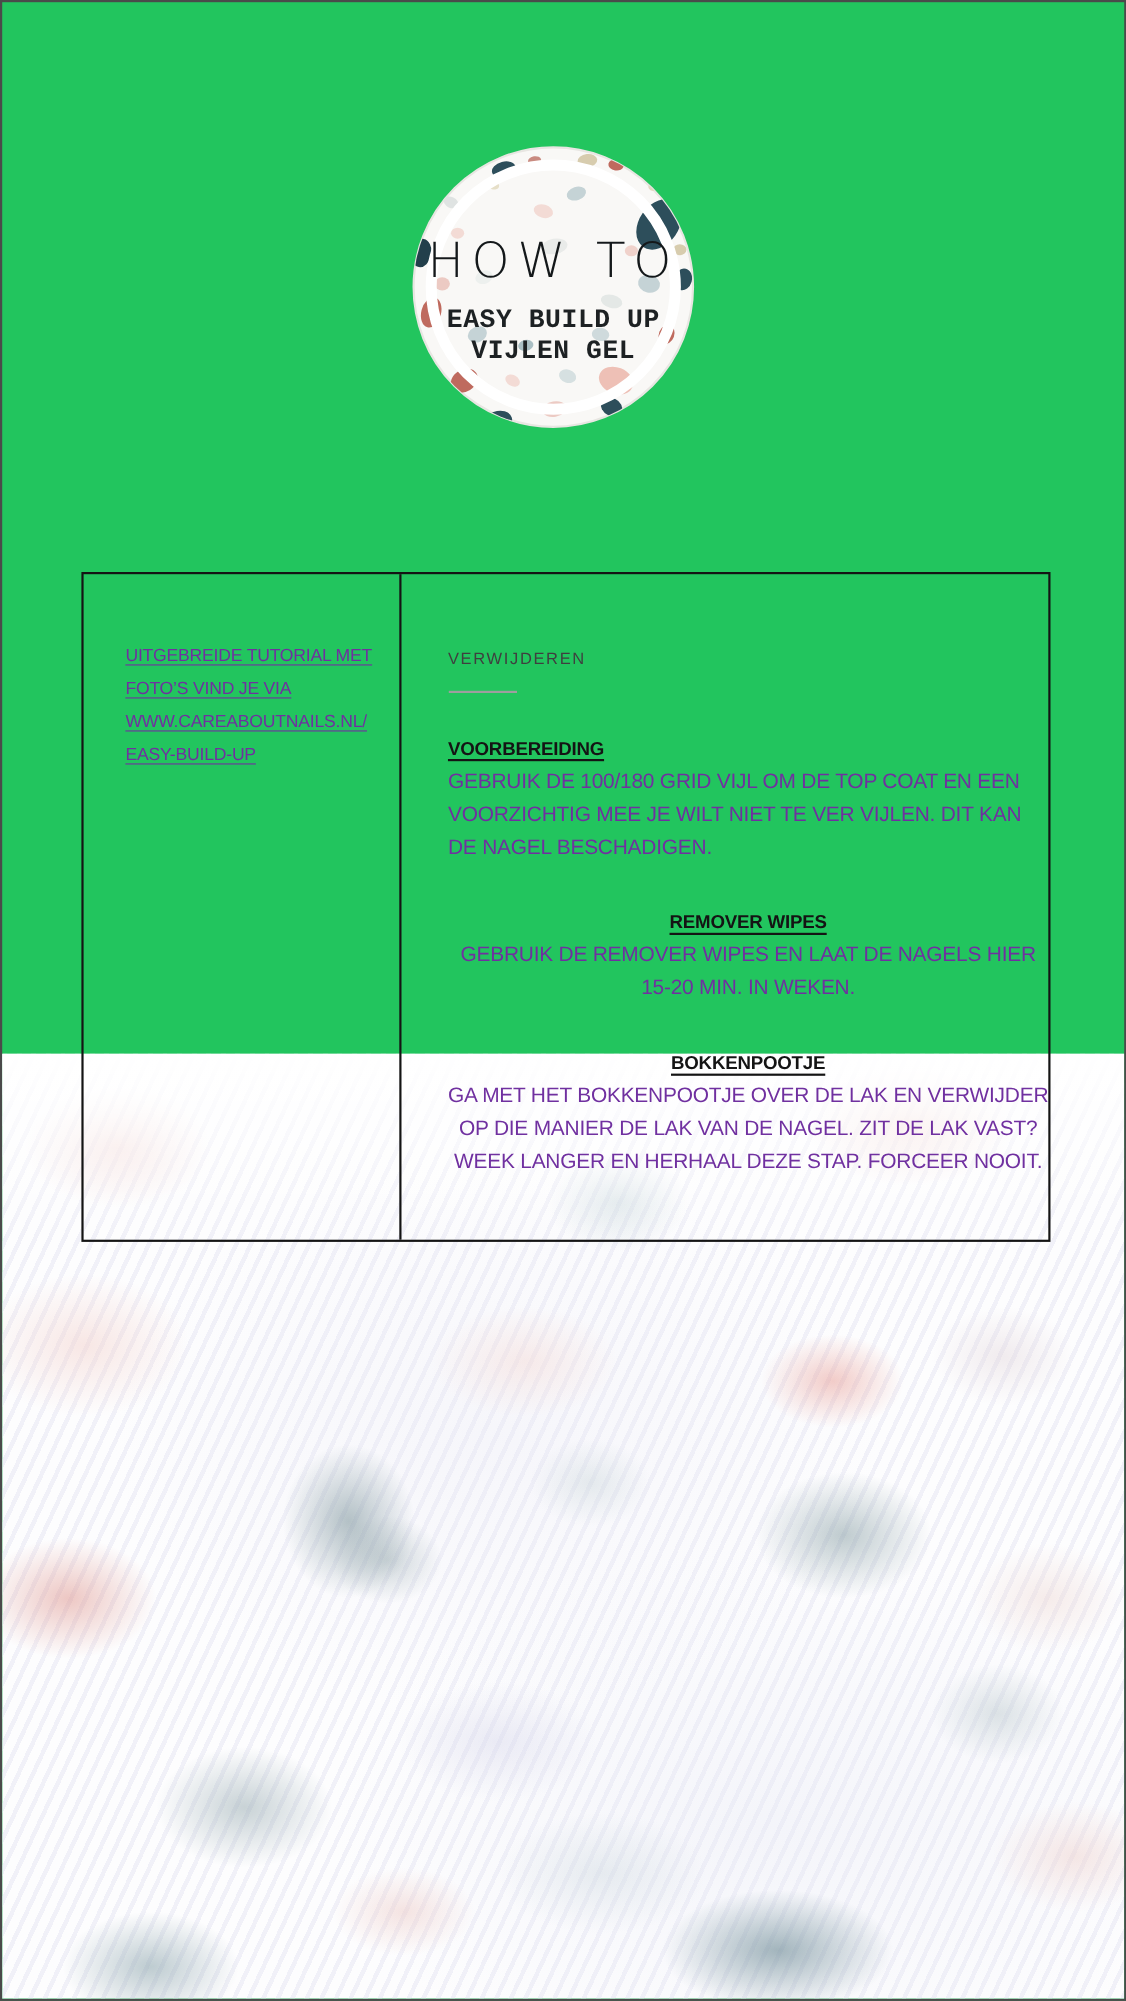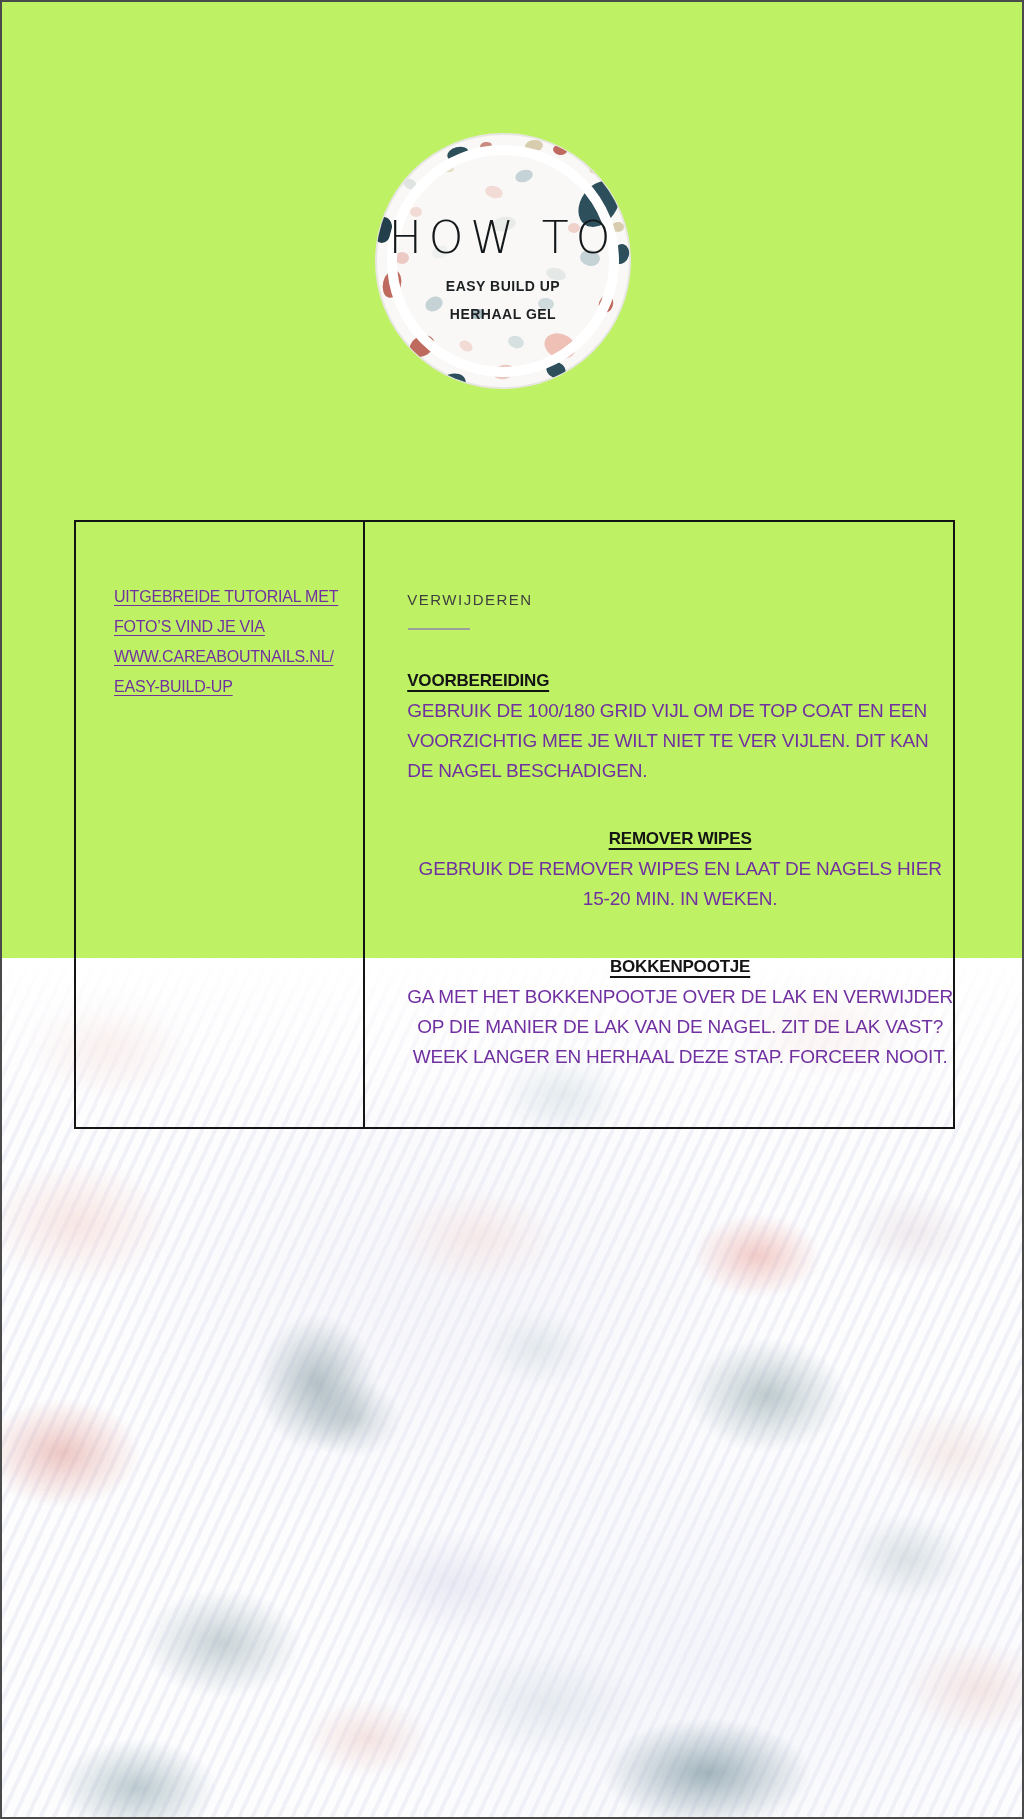--- a/index.html
+++ b/index.html
@@ -1,19 +1,19 @@
 <!DOCTYPE html>
 <html><head>
 <meta charset="utf-8">
 <style>
   html,body{margin:0;padding:0;background:#fff;}
   .page{
     position:relative;
     width:1024px;height:1819px;
-    background:#bef264;
+    background:#22c55e;
     border:2px solid #4a4a4a;
     box-sizing:border-box;
     overflow:hidden;
     font-family:"Liberation Sans",sans-serif;
   }
 
   
   .watercolor{
     position:absolute;left:0;right:0;top:956px;bottom:0;
     background:
@@ -50,22 +50,22 @@
   .logo svg{position:absolute;left:0;top:0;}
   .logo-title{
     position:absolute;left:0;top:80px;width:100%;
     text-align:center;
     font-family:"DejaVu Sans",sans-serif;
     font-weight:100;font-size:44px;letter-spacing:7px;
     color:#14181a;white-space:nowrap;
   }
   .logo-sub{
     position:absolute;left:0;width:100%;text-align:center;
-    font-family:Liberation Sans, sans-serif;
-    font-weight:700;font-size:14px;letter-spacing:.5px;color:#1d2123;
+    font-family:Liberation Mono, monospace;
+    font-weight:700;font-size:24px;letter-spacing:.5px;color:#1d2123;
   }
   .logo-sub.l1{top:146px;}
   .logo-sub.l2{top:174px;}
 
   
   .card{
     position:absolute;left:72px;top:518px;width:881px;height:609px;
     box-sizing:border-box;border:2px solid #141414;
     display:flex;background:transparent;
   }
@@ -142,21 +142,21 @@
         <ellipse cx="130" cy="92" rx="12" ry="7" fill="#e9ebe9" transform="rotate(-10 130 92)"></ellipse>
         <ellipse cx="182" cy="142" rx="10" ry="6" fill="#e4e8e6" transform="rotate(14 182 142)"></ellipse>
         <ellipse cx="66" cy="120" rx="8" ry="6" fill="#edf0ee" transform="rotate(-20 66 120)"></ellipse>
         <ellipse cx="36" cy="52" rx="7" ry="5" fill="#dfe3e2" transform="rotate(25 36 52)"></ellipse>
         <ellipse cx="222" cy="36" rx="7" ry="5" fill="#e2d8c2" transform="rotate(-30 222 36)"></ellipse>
       </g>
       <circle cx="129" cy="129" r="111" fill="none" stroke="#ffffff" stroke-width="10"></circle>
     </svg>
     <div class="logo-title">HOW TO</div>
     <div class="logo-sub l1">EASY BUILD UP</div>
-    <div class="logo-sub l2">HERHAAL GEL</div>
+    <div class="logo-sub l2">VIJLEN GEL</div>
   </div>
 
   <div class="card">
 
     <div class="col-left">
       <a class="tutorial-link">
         <div class="ln">UITGEBREIDE TUTORIAL MET</div>
         <div class="ln">FOTO’S VIND JE VIA</div>
         <div class="ln">WWW.CAREABOUTNAILS.NL/</div>
         <div class="ln">EASY-BUILD-UP</div>

